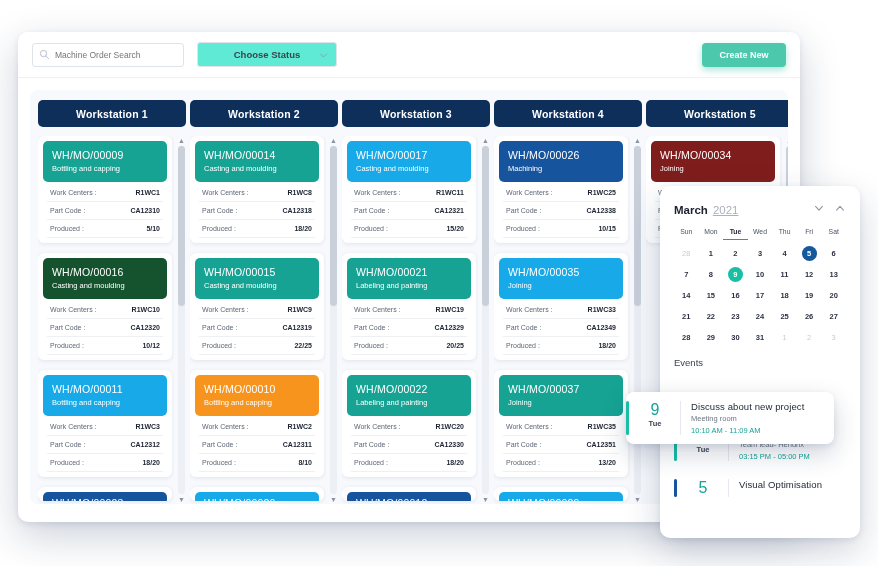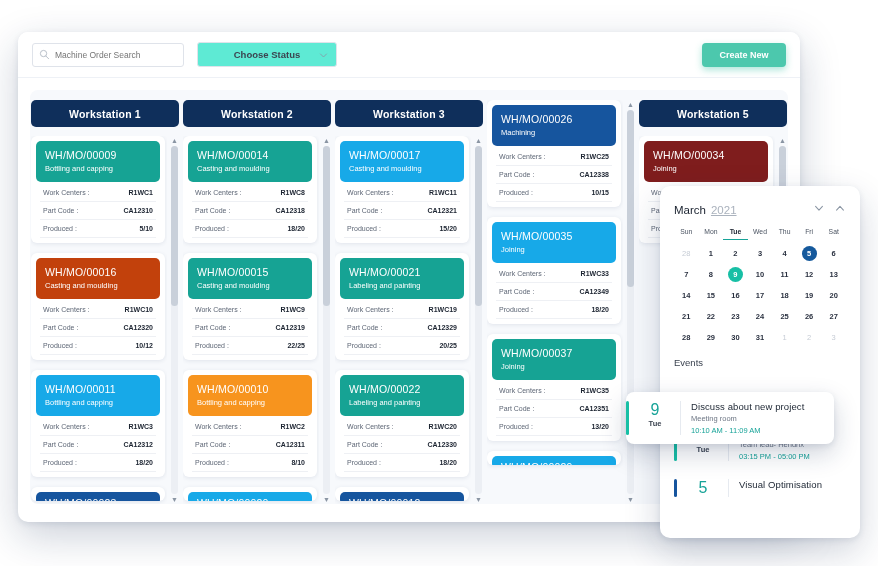--- a/index.html
+++ b/index.html
@@ -44,21 +44,21 @@
     box-shadow:0 3px 7px rgba(76,200,173,.45);
     font-family:"Liberation Sans", sans-serif; cursor:pointer;
   }
 
   
   .board-wrap{
     position:absolute; left:12px; top:58px; right:12px; bottom:18px;
     background:#f7f9fc; border-radius:8px; padding:10px 0 0 0; overflow:hidden;
   }
   .board{
-    display:flex; gap:4px; padding:0 8px; height:100%;justify-content:center;
+    display:flex; gap:4px; padding:0 8px; height:100%;
   }
   .column{ width:148px; flex:0 0 148px; display:flex; flex-direction:column; }
   .ws-header{
     height:27px; border-radius:5px; background:#0f2f5b; color:#fff;
     font-size:10.5px; font-weight:700; letter-spacing:.2px;
     display:flex; align-items:center; justify-content:center;
     margin-bottom:9px;
   }
   .col-body{ position:relative; display:flex; flex:1; min-height:0; }
   .col-scroll{
@@ -102,21 +102,21 @@
   .mo-card.partial{ overflow:hidden; }
 
   
   .cal-panel{
     position:absolute; left:660px; top:186px; width:200px; height:352px;
     background:#ffffff; border-radius:10px;
     box-shadow:0 14px 36px rgba(20,40,80,.20), 0 2px 6px rgba(20,40,80,.10);
     overflow:hidden; padding:14px 14px 0 14px;
   }
   .cal-head{ display:flex; align-items:baseline; gap:5px; }
-  .cal-month{ font-size:11.5px; font-weight:400; color:#1b2330; }
+  .cal-month{ font-size:11.5px; font-weight:700; color:#1b2330; }
   .cal-year{ font-size:11.5px; color:#aab2bd;text-decoration:underline; }
   .cal-nav{ margin-left:auto; display:flex; gap:9px; color:#8a95a3; }
   .cal-grid{ margin-top:10px; display:grid; grid-template-columns:repeat(7,1fr); row-gap:6px; }
   .dow{
     font-size:6.8px; color:#4a5361; text-align:center; padding-bottom:4px;
   }
   .dow.active{ color:#1b2330; font-weight:600; border-bottom:1.5px solid #17a398; }
   .day{
     font-size:7.5px; color:#2a3140; text-align:center; height:15px; line-height:15px;
     font-weight:600; position:relative;
@@ -206,21 +206,21 @@
                       <span class="mo-k">Part Code :</span>
                       <span class="mo-v">CA12310</span>
                     </div>
                     <div class="mo-row">
                       <span class="mo-k">Produced :</span>
                       <span class="mo-v">5/10</span>
                     </div>
                   </div>
                 </div>
                 <div class="mo-card">
-                  <div class="mo-top" style="background:#c2410c">
+                  <div class="mo-top" style="background:#14532d">
                     <div class="mo-id">WH/MO/00016</div>
                     <div class="mo-op">Casting and moulding</div>
                   </div>
                   <div class="mo-rows">
                     <div class="mo-row">
                       <span class="mo-k">Work Centers :</span>
                       <span class="mo-v">R1WC10</span>
                     </div>
                     <div class="mo-row">
                       <span class="mo-k">Part Code :</span>
@@ -419,20 +419,21 @@
               <div class="scrollbar">
                 <span class="sb-arrow">▲</span>
                 <div class="sb-track">
                   <div class="sb-thumb"></div>
                 </div>
                 <span class="sb-arrow">▼</span>
               </div>
             </div>
           </div>
           <div class="column">
+            <div class="ws-header">Workstation 4</div>
             <div class="col-body">
               <div class="col-scroll">
                 <div class="mo-card">
                   <div class="mo-top" style="background:#16559e">
                     <div class="mo-id">WH/MO/00026</div>
                     <div class="mo-op">Machining</div>
                   </div>
                   <div class="mo-rows">
                     <div class="mo-row">
                       <span class="mo-k">Work Centers :</span>

